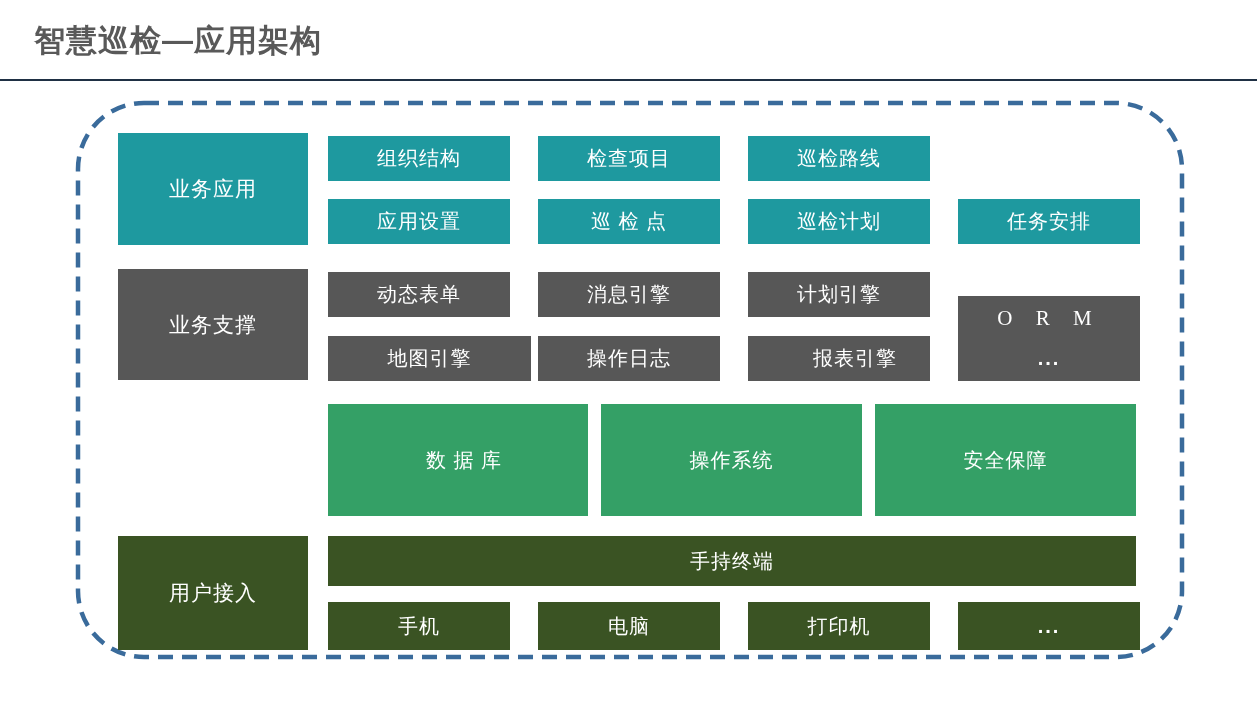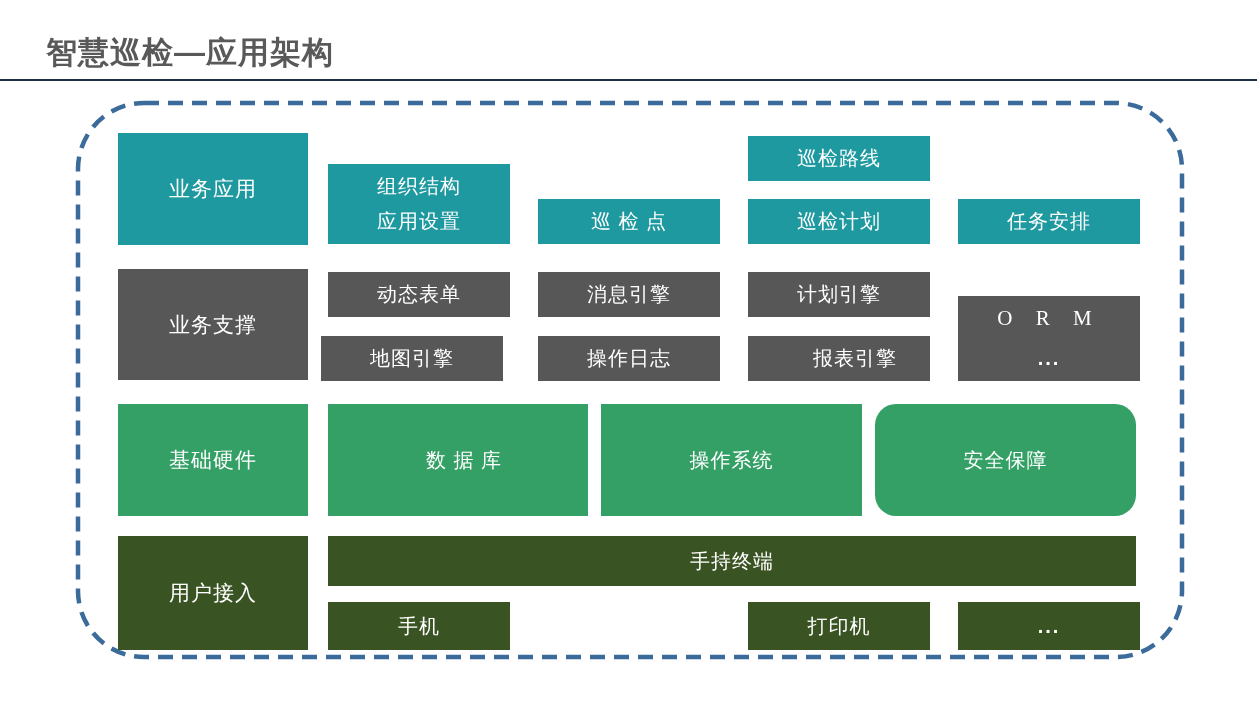--- a/index.html
+++ b/index.html
@@ -1,19 +1,19 @@
 <!DOCTYPE html>
 <html><head>
 <meta charset="utf-8">
 <style>
   html,body{margin:0;padding:0;background:#ffffff;}
   body{font-family:"Liberation Sans", sans-serif;}
   .canvas{position:relative;width:1257px;height:706px;background:#ffffff;overflow:hidden;}
   .page-title{
-    position:absolute;left:30px;top:16px;margin:16px;
+    position:absolute;left:30px;top:16px;margin:4px;
     font-size:31px;font-weight:800;color:#595959;letter-spacing:1px;
   }
   .separator{position:absolute;left:0;top:79px;width:1257px;height:2px;background:#1f3044;}
   .dash-border{position:absolute;left:75px;top:100px;}
   .box{
     position:absolute;display:flex;align-items:center;justify-content:center;
     color:#ffffff;font-size:20px;letter-spacing:1px;text-align:center;
     box-sizing:border-box;
   }
   .label-box{font-size:21px;}
@@ -26,41 +26,42 @@
 <div class="canvas">
 
   <h1 class="page-title">智慧巡检—应用架构</h1>
   <div class="separator"></div>
 
   <svg class="dash-border" width="1110" height="560" viewBox="0 0 1110 560">
     <rect x="3" y="3" width="1104" height="554" rx="66" ry="66" fill="none" stroke="#3A6B9B" stroke-width="4.5" stroke-dasharray="15 9"></rect>
   </svg>
 
   <div class="box label-box" style="left: 118px; top: 133px; width: 190px; height: 112px; background: rgb(30, 153, 159);">业务应用</div>
-  <div class="box" style="left: 328px; top: 136px; width: 182px; height: 45px; background: rgb(30, 153, 159); margin-top: 28px;">组织结构</div>
+  <div class="box" style="left: 328px; top: 136px; width: 182px; height: 45px; background: rgb(30, 153, 159);">组织结构</div>
+  <div class="box" style="left: 538px; top: 136px; width: 182px; height: 45px; background: rgb(30, 153, 159);">检查项目</div>
   <div class="box" style="left: 748px; top: 136px; width: 182px; height: 45px; background: rgb(30, 153, 159);">巡检路线</div>
   <div class="box" style="left: 328px; top: 199px; width: 182px; height: 45px; background: rgb(30, 153, 159);">应用设置</div>
   <div class="box" style="left: 538px; top: 199px; width: 182px; height: 45px; background: rgb(30, 153, 159);">巡 检 点</div>
   <div class="box" style="left: 748px; top: 199px; width: 182px; height: 45px; background: rgb(30, 153, 159);">巡检计划</div>
   <div class="box" style="left: 958px; top: 199px; width: 182px; height: 45px; background: rgb(30, 153, 159);">任务安排</div>
 
   <div class="box label-box" style="left: 118px; top: 269px; width: 190px; height: 111px; background: rgb(87, 87, 87);">业务支撑</div>
   <div class="box" style="left: 328px; top: 272px; width: 182px; height: 45px; background: rgb(87, 87, 87);">动态表单</div>
   <div class="box" style="left: 538px; top: 272px; width: 182px; height: 45px; background: rgb(87, 87, 87);">消息引擎</div>
   <div class="box" style="left: 748px; top: 272px; width: 182px; height: 45px; background: rgb(87, 87, 87);">计划引擎</div>
   <div class="box serif-cell" style="left: 958px; top: 272px; width: 182px; height: 45px; background: rgb(87, 87, 87);">O R M</div>
-  <div class="box" style="left: 321px; top: 336px; width: 182px; height: 45px; background: rgb(87, 87, 87); text-align: center;">地图引擎</div>
+  <div class="box" style="left: 328px; top: 336px; width: 203px; height: 45px; background: rgb(87, 87, 87); text-align: center;">地图引擎</div>
   <div class="box" style="left: 538px; top: 336px; width: 182px; height: 45px; background: rgb(87, 87, 87);">操作日志</div>
   <div class="box" style="left: 748px; top: 336px; width: 182px; height: 45px; background: rgb(87, 87, 87); padding-left: 32px;">报表引擎</div>
   <div class="box dots-cell" style="left: 958px; top: 336px; width: 182px; height: 45px; background: rgb(87, 87, 87);">...</div>
 
-  <div class="box label-box" style="left: 118px; top: 404px; width: 190px; height: 112px; background: rgb(52, 160, 102);">基础硬件</div>
   <div class="box" style="left: 328px; top: 404px; width: 260px; height: 112px; background: rgb(52, 160, 102); padding-left: 12px;">数 据 库</div>
   <div class="box" style="left: 601px; top: 404px; width: 261px; height: 112px; background: rgb(52, 160, 102);">操作系统</div>
-  <div class="box" style="left: 875px; top: 404px; width: 261px; height: 112px; background: rgb(52, 160, 102); border-radius: 21px;">安全保障</div>
+  <div class="box" style="left: 875px; top: 404px; width: 261px; height: 112px; background: rgb(52, 160, 102);">安全保障</div>
 
   <div class="box label-box" style="left: 118px; top: 536px; width: 190px; height: 114px; background: rgb(58, 83, 35);">用户接入</div>
   <div class="box" style="left: 328px; top: 536px; width: 808px; height: 50px; background: rgb(58, 83, 35);">手持终端</div>
   <div class="box" style="left: 328px; top: 602px; width: 182px; height: 48px; background: rgb(58, 83, 35);">手机</div>
+  <div class="box" style="left: 538px; top: 602px; width: 182px; height: 48px; background: rgb(58, 83, 35);">电脑</div>
   <div class="box" style="left: 748px; top: 602px; width: 182px; height: 48px; background: rgb(58, 83, 35); text-align: right;">打印机</div>
   <div class="box dots-cell" style="left: 958px; top: 602px; width: 182px; height: 48px; background: rgb(58, 83, 35);">...</div>
 
 </div>
 
 </body></html>

